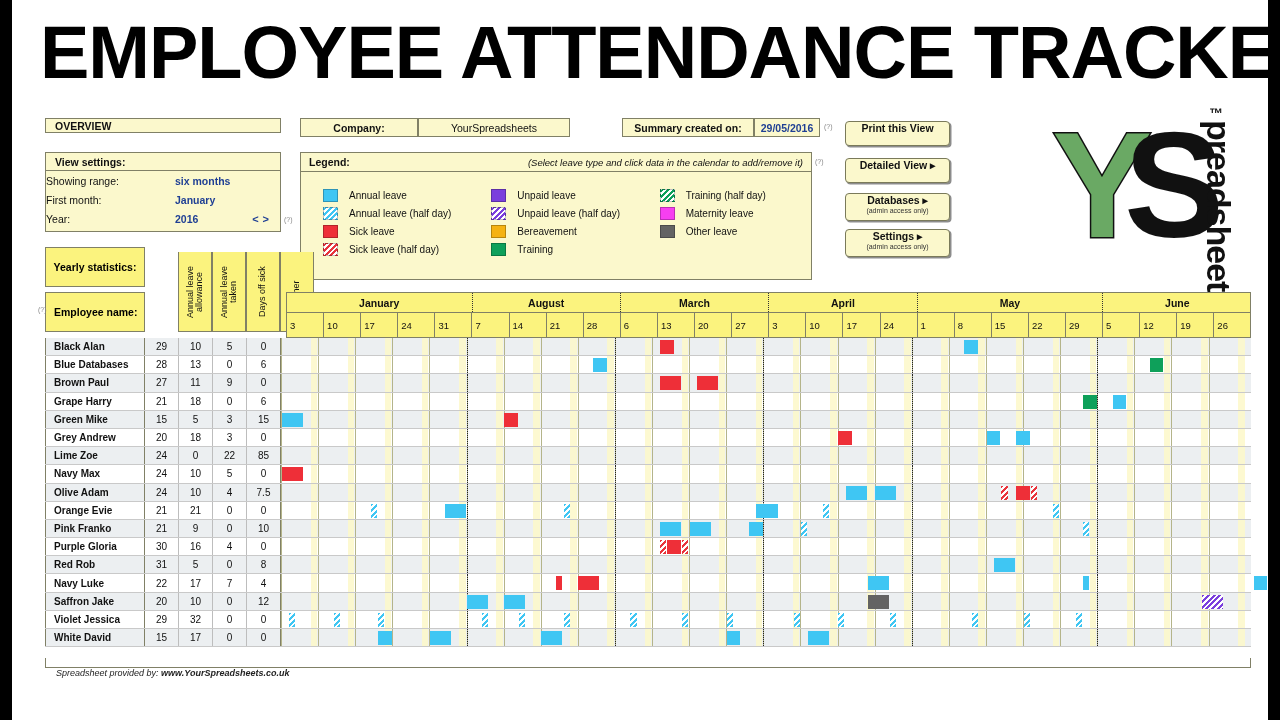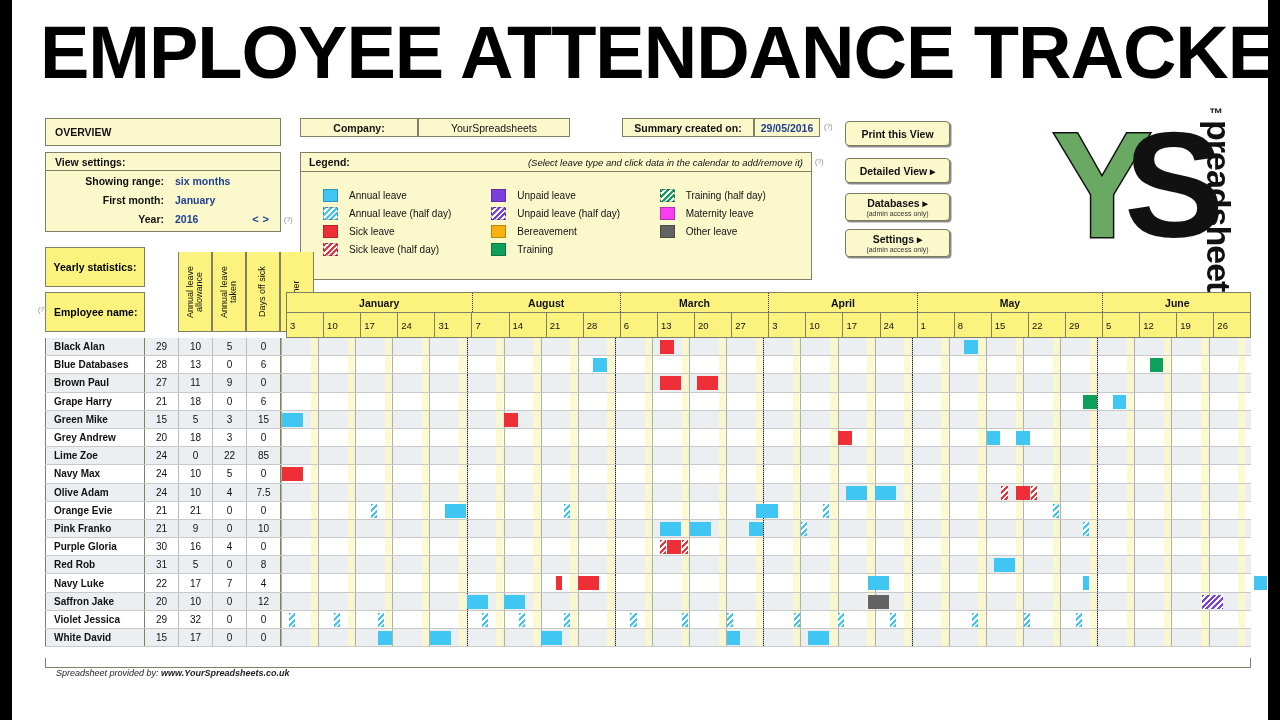--- a/index.html
+++ b/index.html
@@ -25,38 +25,38 @@
   }
 
   
   .ybox {
     background:#fbf8cc; border:1px solid #808066;
     font-size:10.5px; color:#111;
   }
 
   
   #overview-bar {
-    position:absolute; left:33px; top:118px; width:236px; height:28px;
+    position:absolute; left:33px; top:118px; width:236px; height:15px;
     display:flex; align-items:center; padding-left:9px; font-weight:bold;
     font-size:10.5px;
   }
 
   
   #view-settings {
     position:absolute; left:33px; top:152px; width:236px; height:80px;
   }
   #view-settings .vs-title {
     height:18px; border-bottom:1px solid #808066;
     display:flex; align-items:center; padding-left:9px; font-weight:bold;
     font-size:10.5px;
   }
   .vs-row {
     height:19px; display:flex; align-items:center; font-size:10.5px;
   }
-  .vs-label { width:118px; text-align:right; color:#111; font-weight:bold; }
+  .vs-label { width:118px; text-align:left; color:#111; font-weight:normal; }
   .vs-value { margin-left:11px; color:#1f3f94; font-weight:bold; }
   .vs-arrows {
     margin-left:auto; margin-right:7px; color:#1f3f94; font-weight:bold;
     letter-spacing:4px; font-size:11px;
   }
   .qmark {
     position:absolute; font-size:7px; color:#888;
   }
 
   
@@ -108,21 +108,21 @@
   .hatch-blue{background-color:#ffffff;background-image:repeating-linear-gradient(135deg,#3fc6f3 0 2px,#ffffff 2px 4px);}
   .hatch-red{background-color:#ffffff;background-image:repeating-linear-gradient(135deg,#e8343c 0 2px,#ffffff 2px 4px);}
   .hatch-purple{background-color:#ffffff;background-image:repeating-linear-gradient(135deg,#7b3fdd 0 2px,#ffffff 2px 4px);}
   .hatch-green{background-color:#ffffff;background-image:repeating-linear-gradient(135deg,#0ea05a 0 2px,#ffffff 2px 4px);}
 
   
   .btn {
     position:absolute; left:833px; width:105px;
     background:#fbf8cc; border:1px solid #7a7a5a; border-radius:4px;
     box-shadow:1.5px 1.5px 0 rgba(0,0,0,.45);
-    display:flex; flex-direction:column; align-items:center; justify-content:center;
+    display:flex; flex-direction:column; align-items:center; 
     font-size:10.5px; font-weight:bold; color:#111; cursor:default;
   }
   .btn .sub { font-size:7px; font-weight:normal; margin-top:1px; color:#333; }
   #btn-print{ top:121px; height:25px; }
   #btn-detail{ top:158px; height:25px; }
   #btn-db{ top:193px; height:28px; }
   #btn-settings{ top:229px; height:28px; }
 
   
   #logo { position:absolute; left:1040px; top:108px; width:205px; height:175px; }

